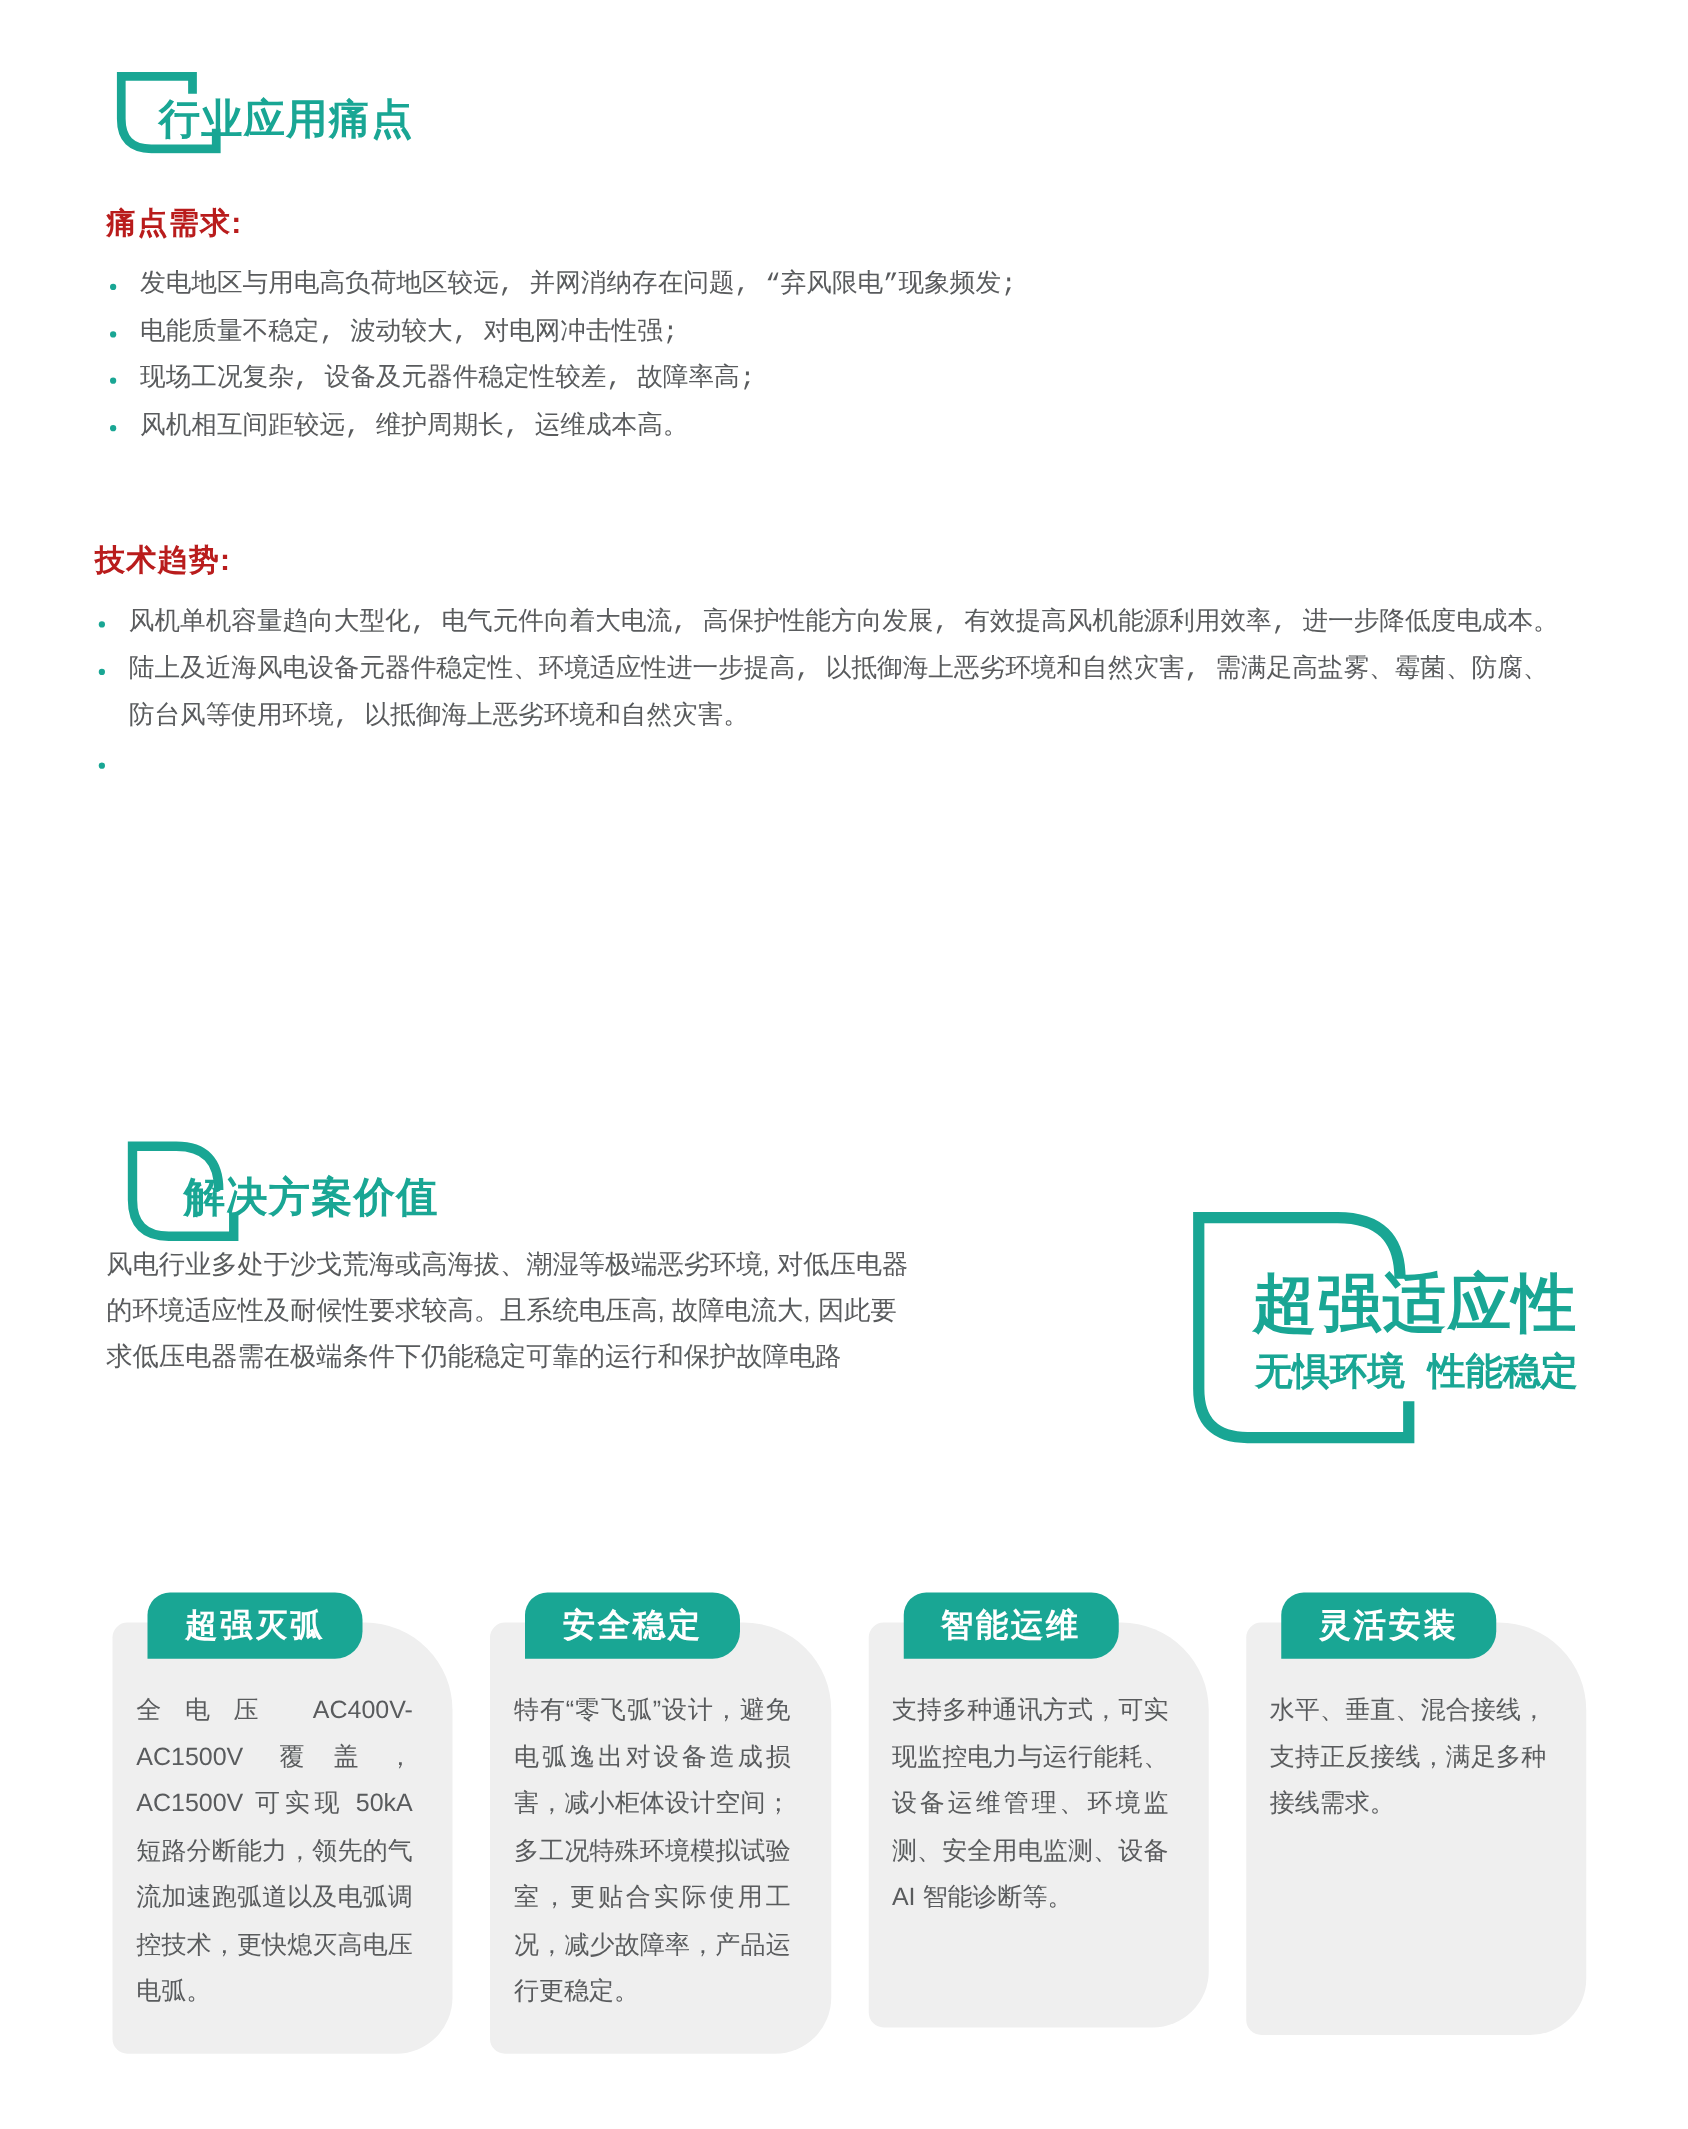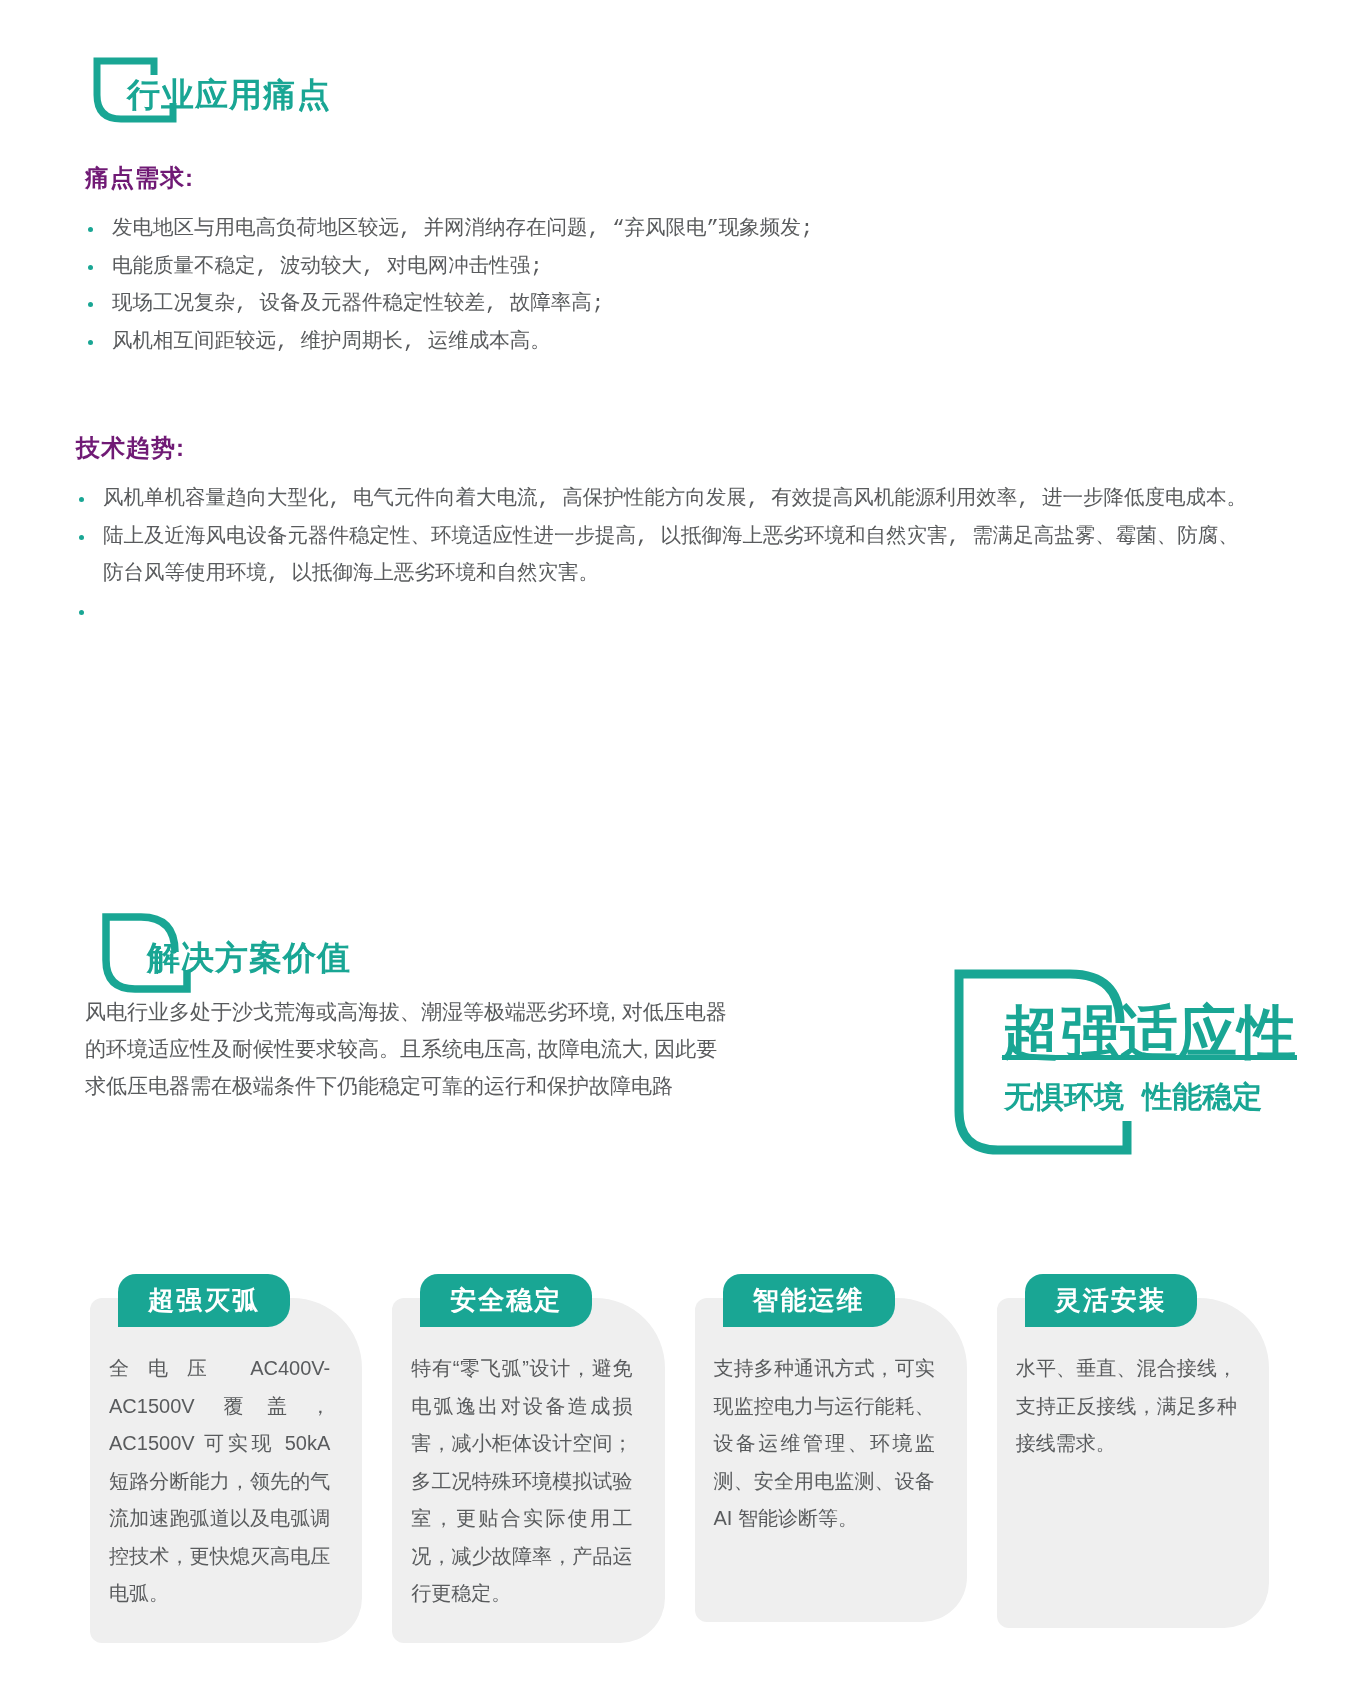--- a/index.html
+++ b/index.html
@@ -12,33 +12,33 @@
   .section-title{position:absolute;color:var(--teal);}
   .st-icon{position:absolute;left:0;top:0;color:var(--teal);}
   .st-text{display:block;font-size:33px;font-weight:bold;letter-spacing:1px;white-space:nowrap;}
   #title-pain{left:93px;top:57px;}
   #title-pain .st-text{margin:16px 0 12px 34px;}
   #title-value{left:101px;top:912px;}
   #title-value .st-text{margin:24px 0 0 46px;}
 
   
   .block{position:absolute;color:#595b5d;}
-  .block-heading{font-size:24px;font-weight:bold;color:#701a75;letter-spacing:1px;}
+  .block-heading{font-size:24px;font-weight:bold;color:#b91c1c;letter-spacing:1px;}
   .bullets{list-style:none;margin:16px 0 0 0;padding:0;font-family:Liberation Mono, monospace;}
   .bullets li{position:relative;padding-left:27px;line-height:37.5px;font-size:20.5px;}
   .dot{position:absolute;left:3px;top:17px;width:5px;height:5px;border-radius:50%;background:var(--teal);}
   #block-pain{left:85px;top:162px;width:1180px;}
   #block-trend{left:76px;top:432px;width:1172px;}
 
   #value-para{left:85px;top:993px;width:652px;font-size:21px;line-height:37px;color:#595b5d;}
 
   
   #feature{left:950px;top:965px;width:360px;height:210px;}
   #feature .bracket{position:absolute;left:0;top:0;width:190px;height:195px;color:var(--teal);}
-  .feature-title{position:absolute;left:52px;top:29px;font-size:58px;font-weight:bold;color:var(--teal);white-space:nowrap;letter-spacing:1px;text-decoration:underline;}
+  .feature-title{position:absolute;left:52px;top:44px;font-size:51px;font-weight:bold;color:var(--teal);white-space:nowrap;letter-spacing:1px;}
   .feature-sub{position:absolute;left:54px;top:112px;font-size:30px;font-weight:bold;color:var(--teal);white-space:nowrap;word-spacing:10px;}
 
   
   #cards{position:absolute;left:90px;top:1274px;width:1179px;display:flex;gap:30px;}
   .card{position:relative;flex:1;}
   .card-header{
     position:absolute;top:0;left:28px;z-index:2;height:53px;line-height:53px;padding:0 30px;
     background:var(--teal);color:#ffffff;font-size:26px;font-weight:bold;letter-spacing:2px;
     border-radius:18px 22px 22px 0;white-space:nowrap;
   }

